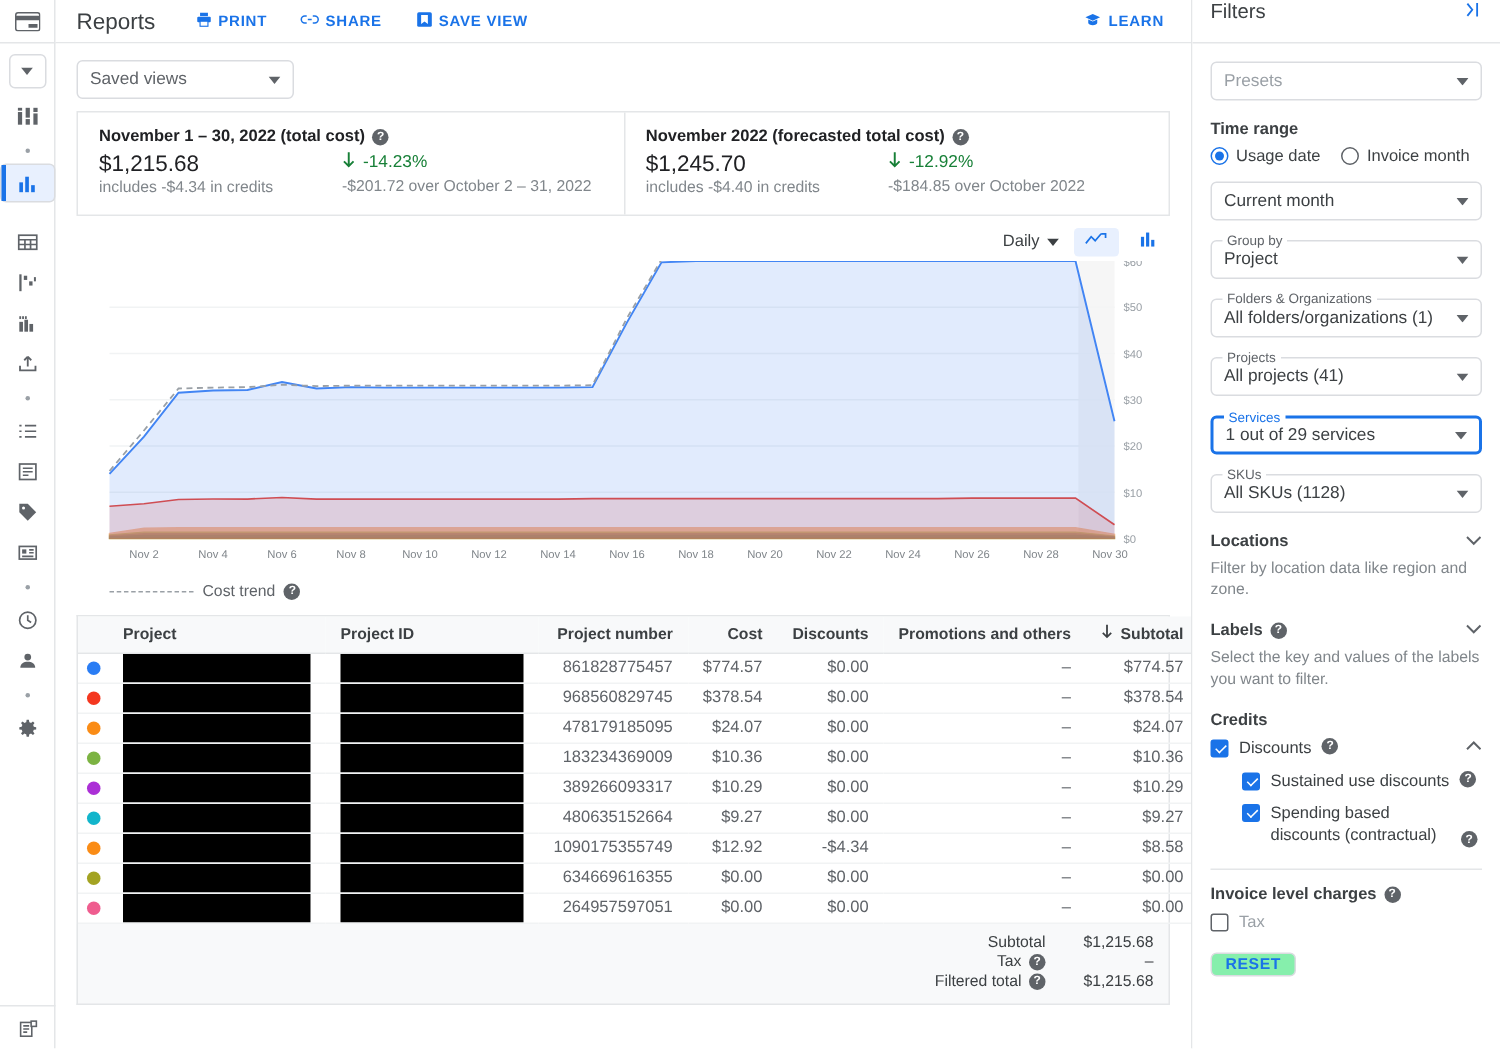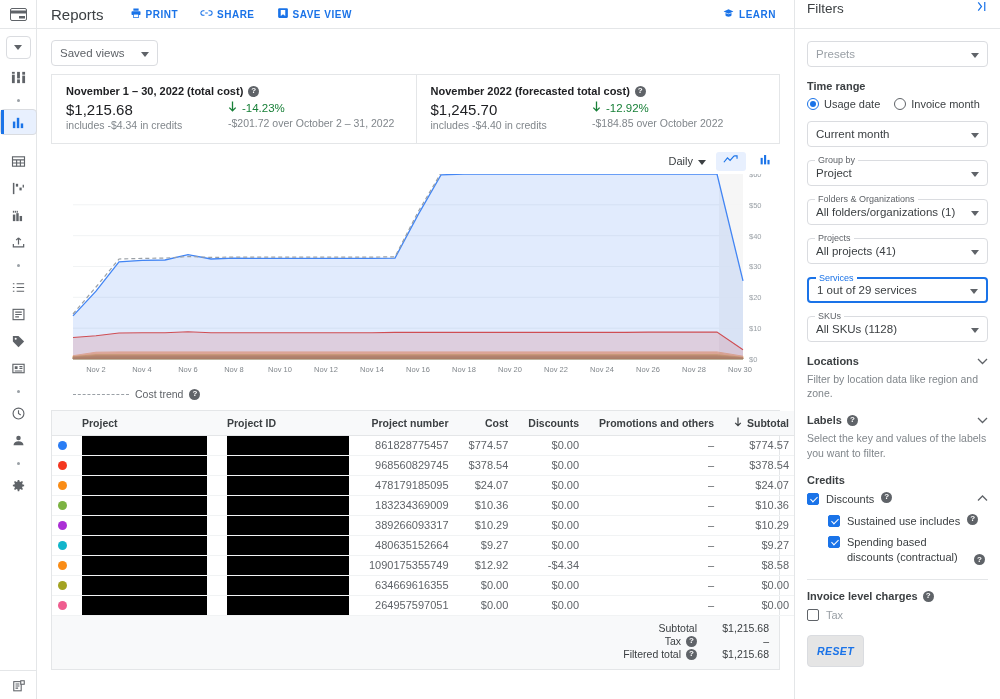--- a/index.html
+++ b/index.html
@@ -36,21 +36,21 @@
   .topbar { height:29px; flex:0 0 29px; display:flex; align-items:center;
             border-bottom:1px solid #e4e6e8; padding:0 10px 0 14px; }
   .topbar h1 { font-size:15px; font-weight:400; color:#3c4043; margin:0 26px 0 0; }
   .tb-act { display:flex; align-items:center; gap:4px; color:#1a73e8;
             font-size:10px; font-weight:700; letter-spacing:.5px; margin-right:22px; }
   .tb-learn { margin-left:auto; margin-right:8px; }
 
   .content { flex:1 1 auto; overflow:hidden; padding:0 14px; background:#fff;
              display:flex; flex-direction:column; }
 
-  .savedviews { width:107px; height:26px; border:1px solid #dadce0; border-radius:4px;
+  .savedviews { width:145px; height:26px; border:1px solid #dadce0; border-radius:4px;
                 display:flex; align-items:center; padding:0 8px; margin:11px 0 8px 0;
                 color:#5f6368; font-size:11.5px; }
   .savedviews .car { margin-left:auto; }
 
   .cards { display:flex; border:1px solid #e4e6e8; background:#fff; }
   .card { flex:1 1 50%; padding:10px 12px 12px 14px; }
   .card + .card { border-left:1px solid #e4e6e8; }
   .card-head { font-size:11px; font-weight:700; color:#202124; display:flex;
                align-items:center; gap:5px; margin-bottom:4px; }
   .card-row { display:flex; align-items:flex-start; }
@@ -98,21 +98,21 @@
 
   .totals { border:1px solid #e4e6e8; border-top:none; background:#f8f9fa;
             padding:6px 10px 8px 0; }
   .trow { display:flex; justify-content:flex-end; align-items:center; font-size:10.5px;
           color:#3c4043; height:13px; }
   .tlabel { display:flex; align-items:center; gap:5px; justify-content:flex-end; width:auto; }
   .tval { width:72px; text-align:right; }
 
   
   .filters { width:205px; flex:0 0 205px; background:#fff; display:flex; flex-direction:column; }
-  .f-head { height:29px; display:flex; align-items:flex-end; padding:12px 12px;
+  .f-head { height:29px; display:flex; align-items:flex-start; padding:0 12px;
             border-bottom:1px solid #e4e6e8; }
   .f-head h2 { font-size:13.5px; font-weight:400; margin:0; color:#3c4043; }
   .f-collapse { margin-left:auto; color:#1a73e8; }
   .f-body { padding:12px 12px 0 12px; overflow:hidden; flex:1 1 auto; }
 
   .sel { position:relative; height:26px; border:1px solid #dadce0; border-radius:4px;
          display:flex; align-items:center; padding:0 8px; margin-bottom:13px;
          font-size:11.5px; color:#3c4043; background:#fff; }
   .sel .car { margin-left:auto; color:#5f6368; }
   .sel.ph { color:#9aa0a6; }
@@ -141,23 +141,23 @@
   .cbrow.ind { margin-left:21px; }
   .cb { width:12px; height:12px; border:1.5px solid #5f6368; border-radius:2px;
         flex:0 0 12px; margin-top:1px; background:#fff; }
   .cb.on { background:#1a73e8; border-color:#1a73e8; position:relative; }
   .cb.on::after { content:""; position:absolute; left:3.5px; top:1px; width:3px; height:6px;
         border:solid #fff; border-width:0 1.7px 1.7px 0; transform:rotate(45deg); }
   .cbrow .chev { margin-left:auto; color:#5f6368; }
   .cb-txt { line-height:1.35; }
   .dim { color:#9aa0a6; }
   .reset { display:inline-flex; align-items:center; justify-content:center;
-           height:32px; padding:0 9px; border:1px solid #dadce0; border-radius:4px;
+           height:16px; padding:0 9px; border:1px solid #dadce0; border-radius:4px;
            color:#1a73e8; font-size:10.5px; font-weight:700; letter-spacing:.4px;
-           margin-top:5px; background:#e5e5e5;font-style:italic; }
+           margin-top:5px; background:#86efac; }
 </style>
 </head>
 <body>
 
 <div id="app">
 
   <div class="rail">
     <div class="rail-logo">
       <svg width="17" height="13" viewBox="0 0 17 13">
           <rect x="0.5" y="0.5" width="16" height="12" rx="1.5" fill="#fff" stroke="#5f6368"></rect>
@@ -804,21 +804,21 @@
         <span class="qmark">?</span>
         <span class="chev">
           <svg width="11" height="7" viewBox="0 0 11 7" fill="none" stroke="#5f6368" stroke-width="1.3">
               <path d="M1 5.5L5.5 1 10 5.5"></path>
             </svg>
         </span>
       </div>
 
       <div class="cbrow ind">
         <span class="cb on"></span>
-        <span class="cb-txt">Sustained use includes</span>
+        <span class="cb-txt">Sustained use discounts</span>
         <span class="qmark">?</span>
       </div>
 
       <div class="cbrow ind">
         <span class="cb on"></span>
         <span class="cb-txt" style="max-width:120px">Spending based discounts (contractual)</span>
         <span class="qmark" style="align-self:flex-end">?</span>
       </div>
 
       <div class="hr"></div>

